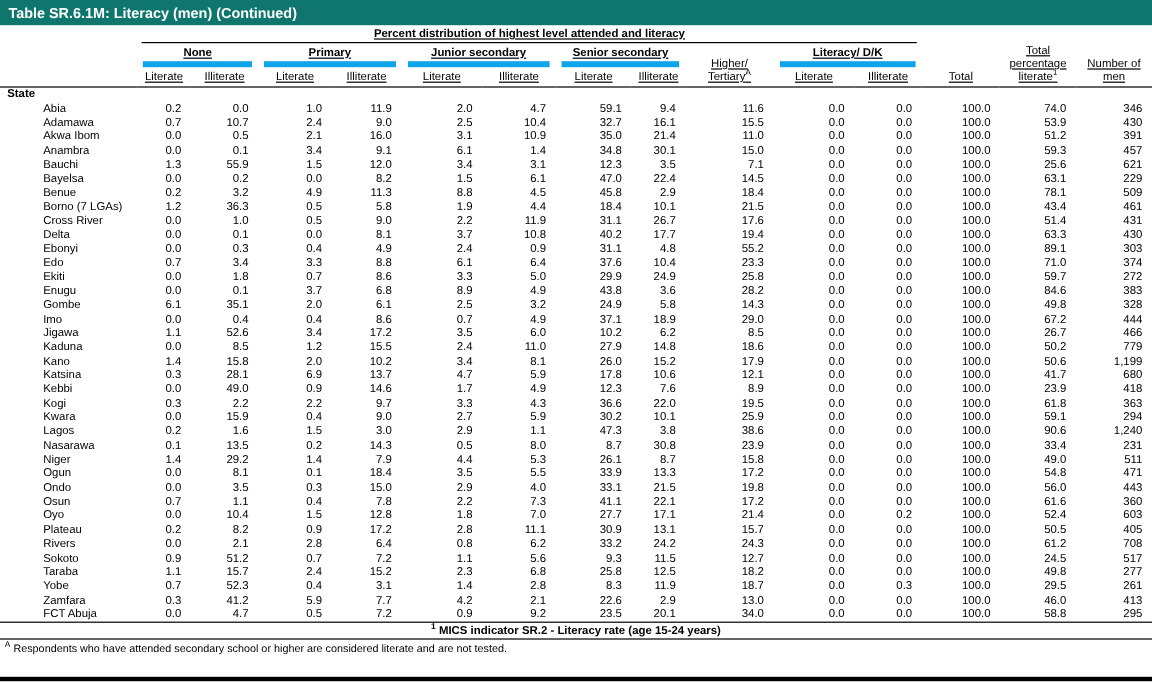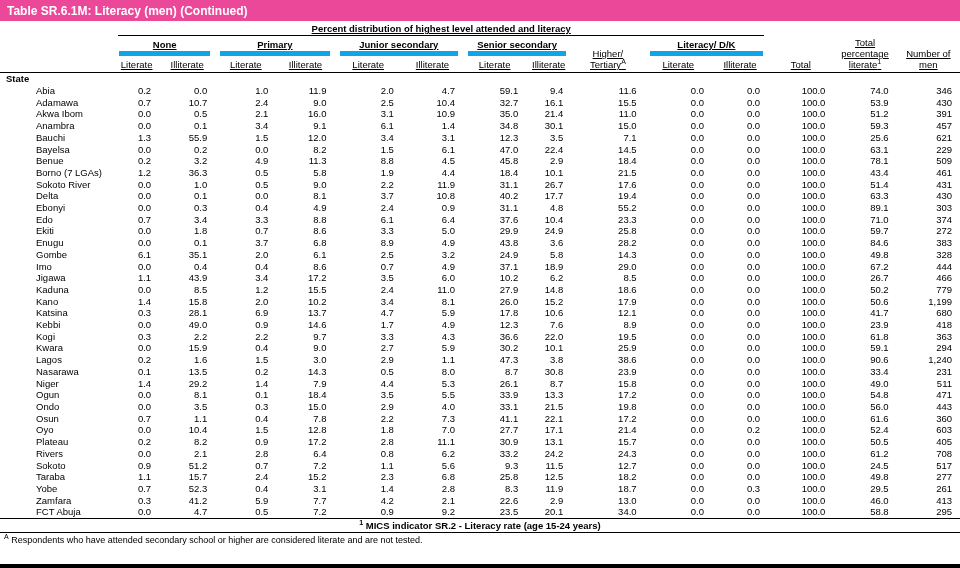--- a/index.html
+++ b/index.html
@@ -4,21 +4,21 @@
 <style>
   * { margin: 0; padding: 0; box-sizing: border-box; }
   html, body { background: #e8e8e8; }
   body { font-family: "Liberation Sans", "DejaVu Sans", sans-serif; }
   #page {
     width: 960px; height: 568px; background: #ffffff; color: #000000;
     position: relative; overflow: hidden; display: flex; flex-direction: column;
   }
   
   .title-bar {
-    background: #ec4899; color: #ffffff; height: 21px;
+    background: #0f766e; color: #ffffff; height: 21px;
     display: flex; align-items: center; padding-left: 7px;
     font-size: 12px; font-weight: bold; flex: 0 0 auto;
   }
   
   .subtitle {
     font-size: 9.5px; padding: 4px 0 3px 6px;
     border-bottom: 2px solid #000000; flex: 0 0 auto;
   }
   
   table { width: 100%; border-collapse: collapse; table-layout: fixed; }
@@ -271,21 +271,21 @@
           <td>18.4</td>
           <td>10.1</td>
           <td>21.5</td>
           <td>0.0</td>
           <td>0.0</td>
           <td>100.0</td>
           <td>43.4</td>
           <td>461</td>
         </tr>
         <tr>
-          <td class="state">Sokoto River</td>
+          <td class="state">Cross River</td>
           <td>0.0</td>
           <td>1.0</td>
           <td>0.5</td>
           <td>9.0</td>
           <td>2.2</td>
           <td>11.9</td>
           <td>31.1</td>
           <td>26.7</td>
           <td>17.6</td>
           <td>0.0</td>
@@ -409,21 +409,21 @@
           <td>29.0</td>
           <td>0.0</td>
           <td>0.0</td>
           <td>100.0</td>
           <td>67.2</td>
           <td>444</td>
         </tr>
         <tr>
           <td class="state">Jigawa</td>
           <td>1.1</td>
-          <td>43.9</td>
+          <td>52.6</td>
           <td>3.4</td>
           <td>17.2</td>
           <td>3.5</td>
           <td>6.0</td>
           <td>10.2</td>
           <td>6.2</td>
           <td>8.5</td>
           <td>0.0</td>
           <td>0.0</td>
           <td>100.0</td>

